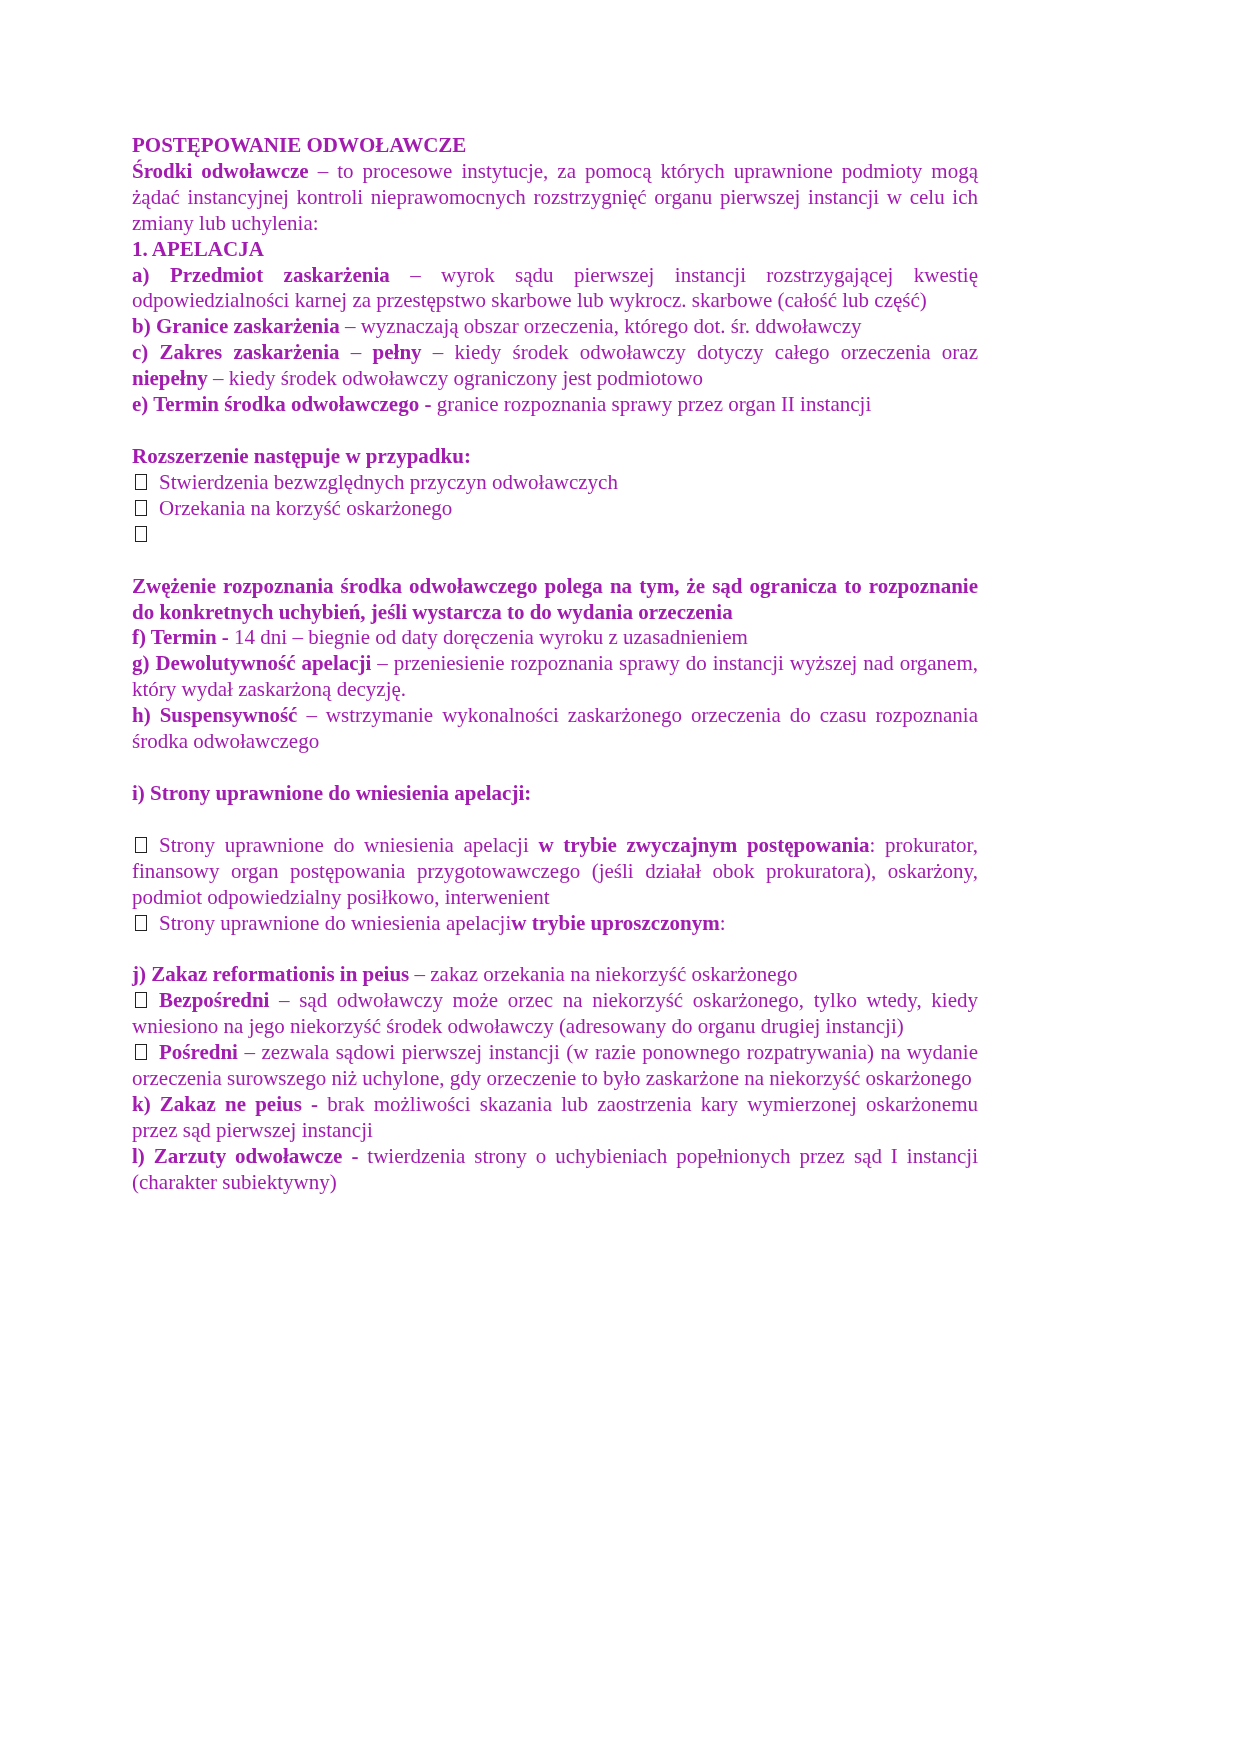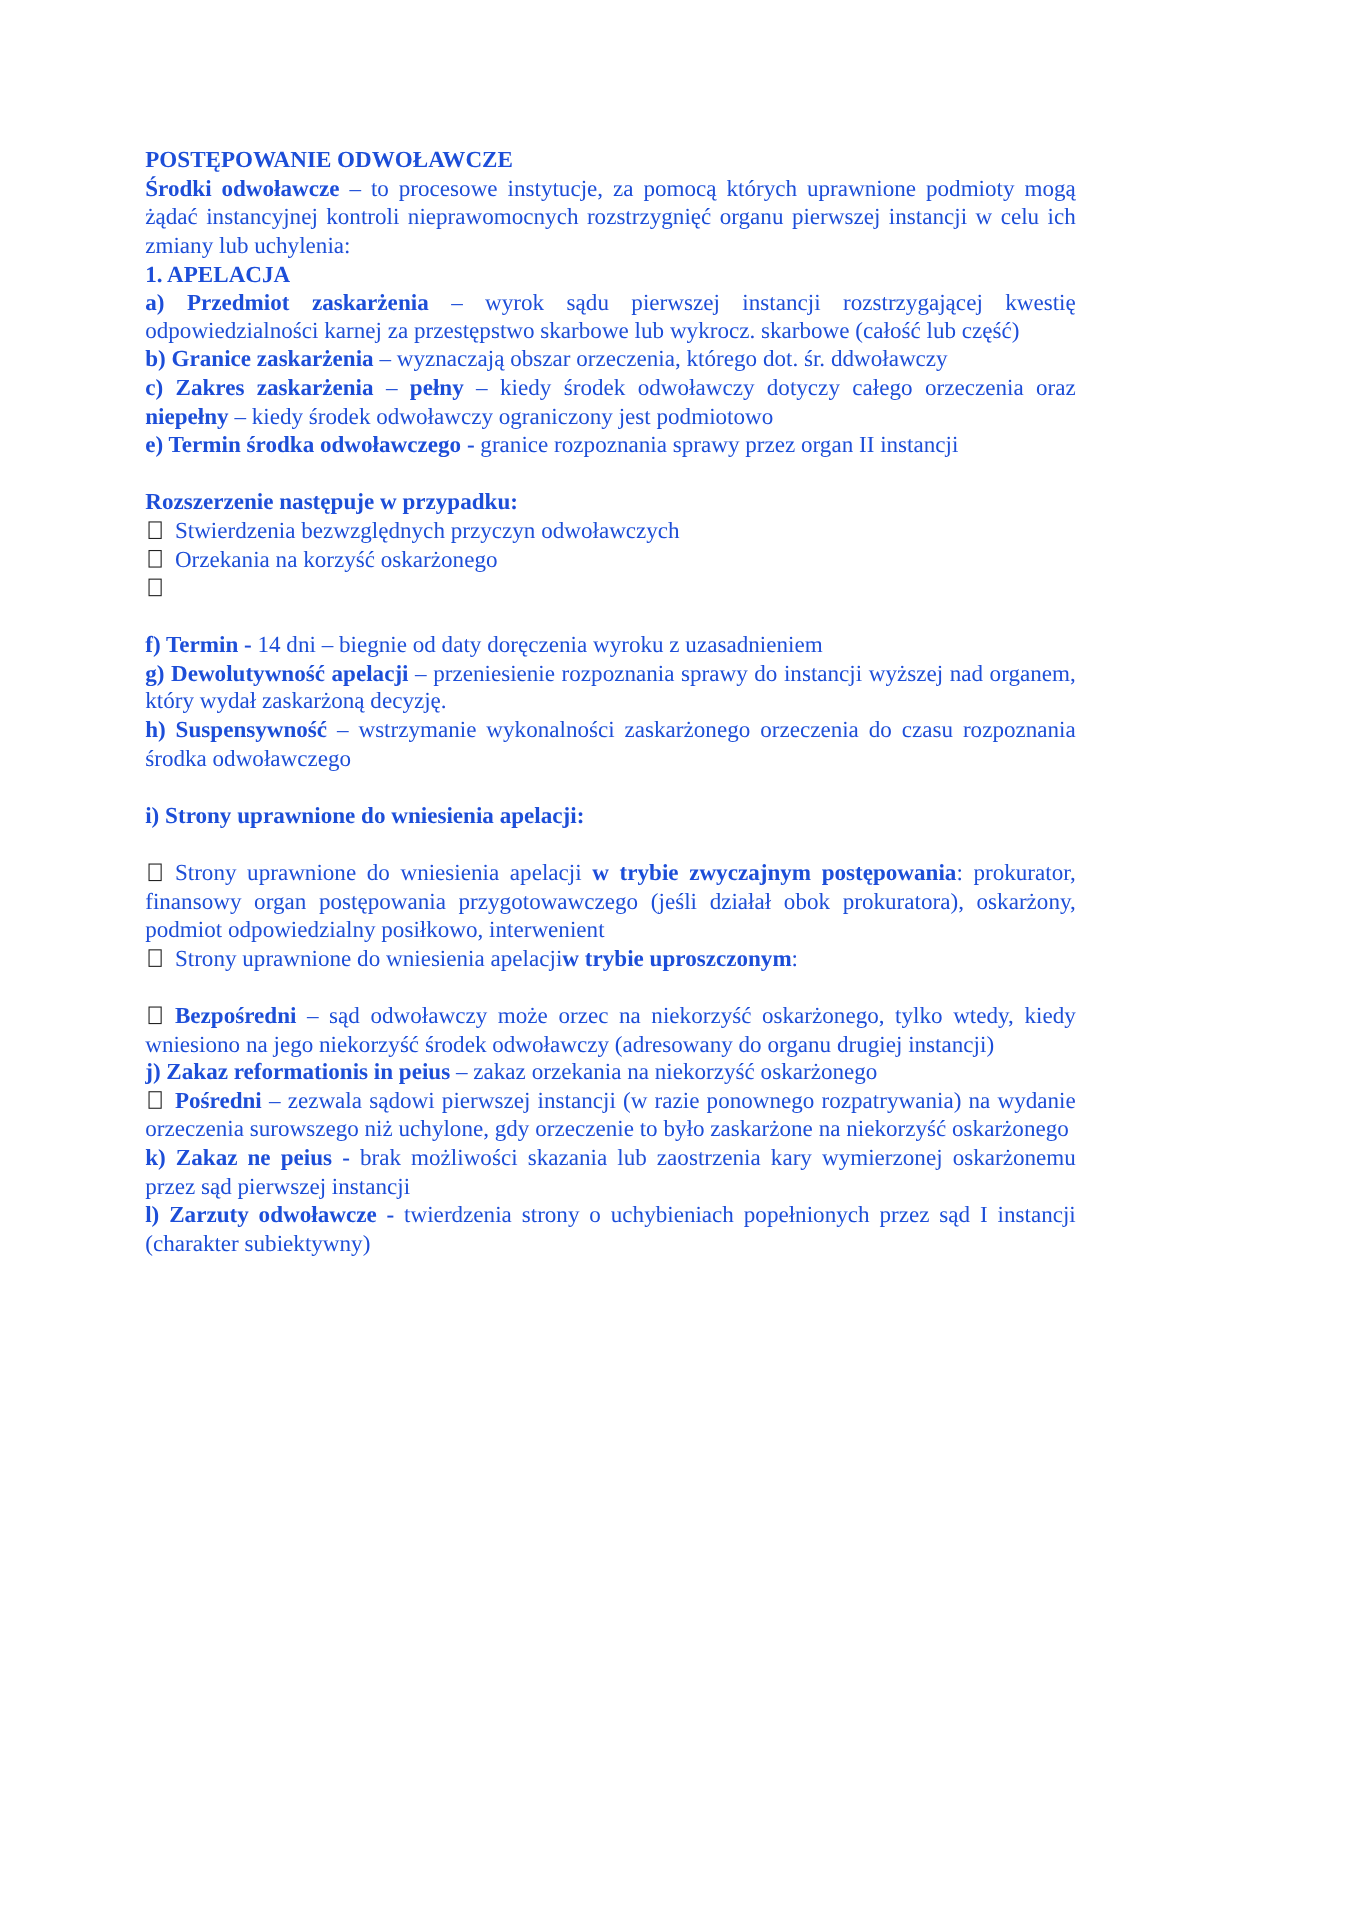--- a/index.html
+++ b/index.html
@@ -1,20 +1,20 @@
 <!DOCTYPE html>
 <html><head>
 <meta charset="utf-8">
 <style>
   html, body { margin: 0; padding: 0; background: #ffffff; }
   body { width: 1240px; height: 1754px; position: relative; overflow: hidden; }
   .page {
     position: absolute; left: 132px; top: 133px; width: 846px;
     font-family: "Liberation Serif", "DejaVu Serif", serif;
-    font-size: 21px; line-height: 25.9px; color: #1d4ed8;
+    font-size: 21px; line-height: 25.9px; color: #a21caf;
   }
   .p { margin: 0; text-align: justify; text-align-last: left; }
   .b { font-weight: bold; }
   .gap { height: 26px; }
   .bul { display: inline-block; width: 12px; height: 16px; border: 1px solid #222; margin: 0 12px 0 3px; vertical-align: -1px; box-sizing: border-box; }
 </style>
 </head>
 <body>
 
 <div class="page">
@@ -27,31 +27,32 @@
   <p class="p"><span class="b">c) Zakres zaskarżenia</span><span> – </span><span class="b">pełny</span><span> – kiedy środek odwoławczy dotyczy całego orzeczenia oraz </span><span class="b">niepełny</span><span> – kiedy środek odwoławczy ograniczony jest podmiotowo</span></p>
   <p class="p"><span class="b">e) Termin środka odwoławczego -</span><span> granice rozpoznania sprawy przez organ II instancji</span></p>
 
   <div class="gap"></div>
   <p class="p b">Rozszerzenie następuje w przypadku:</p>
   <p class="p"><span class="bul"></span><span>Stwierdzenia bezwzględnych przyczyn odwoławczych</span></p>
   <p class="p"><span class="bul"></span><span>Orzekania na korzyść oskarżonego</span></p>
   <p class="p"><span class="bul"></span></p>
 
   <div class="gap"></div>
+  <p class="p b">Zwężenie rozpoznania środka odwoławczego polega na tym, że sąd ogranicza to rozpoznanie do konkretnych uchybień, jeśli wystarcza to do wydania orzeczenia</p>
   <p class="p"><span class="b">f) Termin -</span><span> 14 dni – biegnie od daty doręczenia wyroku z uzasadnieniem</span></p>
   <p class="p"><span class="b">g) Dewolutywność apelacji</span><span> – przeniesienie rozpoznania sprawy do instancji wyższej nad organem, który wydał zaskarżoną decyzję.</span></p>
   <p class="p"><span class="b">h) Suspensywność</span><span> – wstrzymanie wykonalności zaskarżonego orzeczenia do czasu rozpoznania środka odwoławczego</span></p>
 
   <div class="gap"></div>
   <p class="p b">i) Strony uprawnione do wniesienia apelacji:</p>
 
   <div class="gap"></div>
   <p class="p"><span class="bul"></span><span>Strony uprawnione do wniesienia apelacji </span><span class="b">w trybie zwyczajnym postępowania</span><span>:</span><span> prokurator, finansowy organ postępowania przygotowawczego (jeśli działał obok prokuratora), oskarżony, podmiot odpowiedzialny posiłkowo, interwenient</span></p>
   <p class="p"><span class="bul"></span><span>Strony uprawnione do wniesienia apelacji</span><span class="b">w trybie uproszczonym</span><span>:</span></p>
 
   <div class="gap"></div>
 
+  <p class="p"><span class="b">j) Zakaz reformationis in peius</span><span> – zakaz orzekania na niekorzyść oskarżonego</span></p>
   <p class="p"><span class="bul"></span><span class="b">Bezpośredni</span><span> – sąd odwoławczy może orzec na niekorzyść oskarżonego, tylko wtedy, kiedy wniesiono na jego niekorzyść środek odwoławczy (adresowany do organu drugiej instancji)</span></p>
-  <p class="p"><span class="b">j) Zakaz reformationis in peius</span><span> – zakaz orzekania na niekorzyść oskarżonego</span></p>
   <p class="p"><span class="bul"></span><span class="b">Pośredni</span><span> – zezwala sądowi pierwszej instancji (w razie ponownego rozpatrywania) na wydanie orzeczenia surowszego niż uchylone, gdy orzeczenie to było zaskarżone na niekorzyść oskarżonego</span></p>
   <p class="p"><span class="b">k) Zakaz ne peius -</span><span> brak możliwości skazania lub zaostrzenia kary wymierzonej oskarżonemu przez sąd pierwszej instancji</span></p>
   <p class="p"><span class="b">l) Zarzuty odwoławcze -</span><span> twierdzenia strony o uchybieniach popełnionych przez sąd I instancji (charakter subiektywny)</span></p>
 </div>
 
 </body></html>

